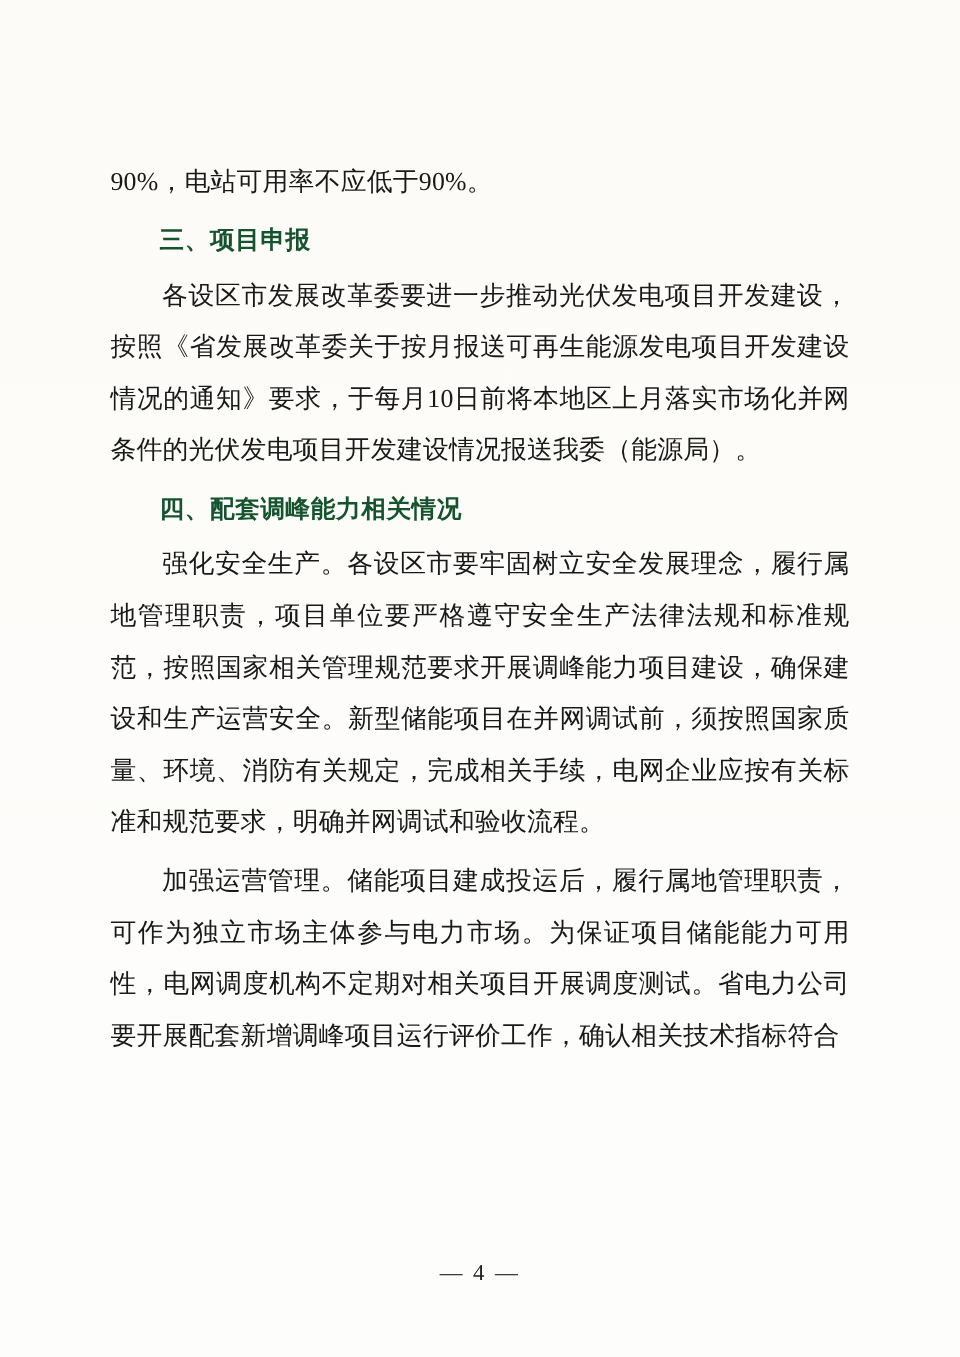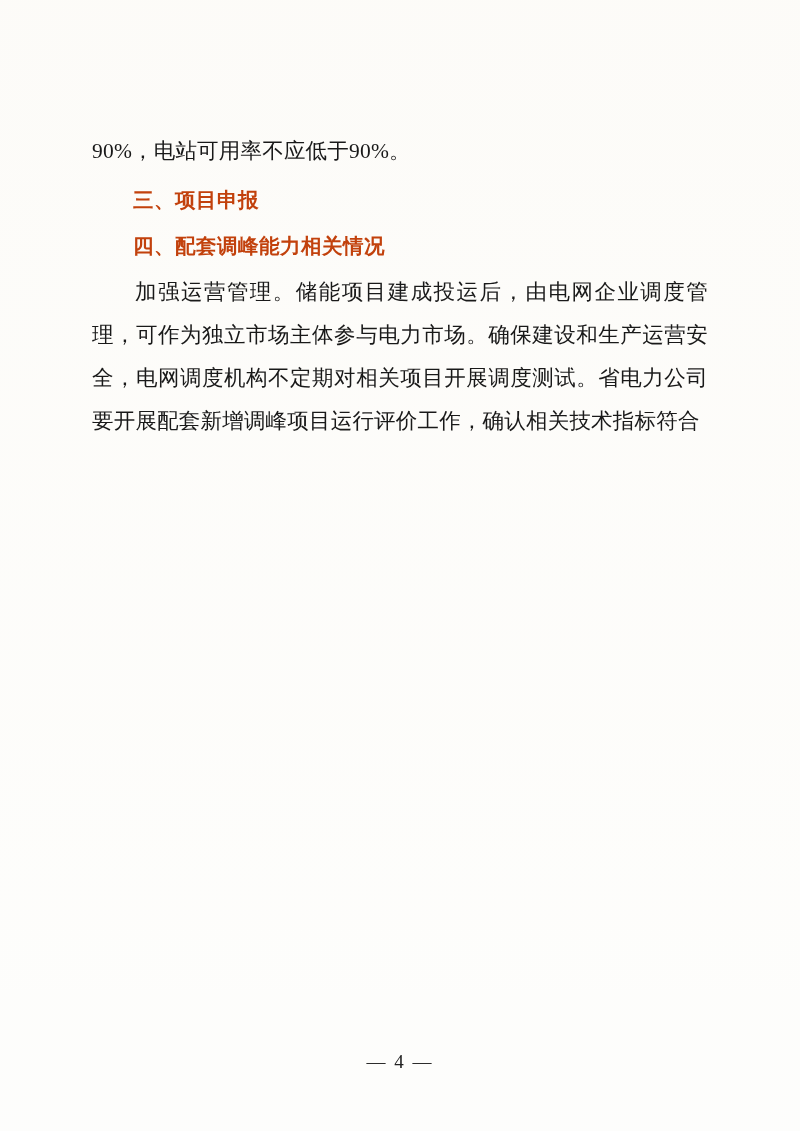--- a/index.html
+++ b/index.html
@@ -47,21 +47,21 @@
   p.para.no-indent {
     text-indent: 0;
   }
   h2.heading {
     margin: 0 0 4px 0;
     font-family: "DejaVu Sans", "Liberation Sans", sans-serif;
     font-size: 20.5px;
     line-height: 42px;
     font-weight: bold;
     text-indent: 2em;
-    color: #c2410c;
+    color: #14532d;
     letter-spacing: 0.5px;
   }
   .footer {
     position: absolute;
     left: 0;
     right: 0;
     bottom: 58px;
     text-align: center;
     font-size: 19px;
     letter-spacing: 2px;
@@ -73,22 +73,24 @@
 <body>
 
 <div class="page">
   <div class="doc-body">
 
     <p class="para no-indent">90%，电站可用率不应低于90%。</p>
 
     <h2 class="heading">三、项目申报</h2>
 
 
+    <p class="para">各设区市发展改革委要进一步推动光伏发电项目开发建设，按照《省发展改革委关于按月报送可再生能源发电项目开发建设情况的通知》要求，于每月10日前将本地区上月落实市场化并网条件的光伏发电项目开发建设情况报送我委（能源局）。</p>
 
     <h2 class="heading">四、配套调峰能力相关情况</h2>
 
+    <p class="para">强化安全生产。各设区市要牢固树立安全发展理念，履行属地管理职责，项目单位要严格遵守安全生产法律法规和标准规范，按照国家相关管理规范要求开展调峰能力项目建设，确保建设和生产运营安全。新型储能项目在并网调试前，须按照国家质量、环境、消防有关规定，完成相关手续，电网企业应按有关标准和规范要求，明确并网调试和验收流程。</p>
 
-    <p class="para">加强运营管理。储能项目建成投运后，由电网企业调度管理，可作为独立市场主体参与电力市场。确保建设和生产运营安全，电网调度机构不定期对相关项目开展调度测试。省电力公司要开展配套新增调峰项目运行评价工作，确认相关技术指标符合</p>
+    <p class="para">加强运营管理。储能项目建成投运后，履行属地管理职责，可作为独立市场主体参与电力市场。为保证项目储能能力可用性，电网调度机构不定期对相关项目开展调度测试。省电力公司要开展配套新增调峰项目运行评价工作，确认相关技术指标符合</p>
 
   </div>
 
   <div class="footer">— 4 —</div>
 </div>
 
 </body></html>

